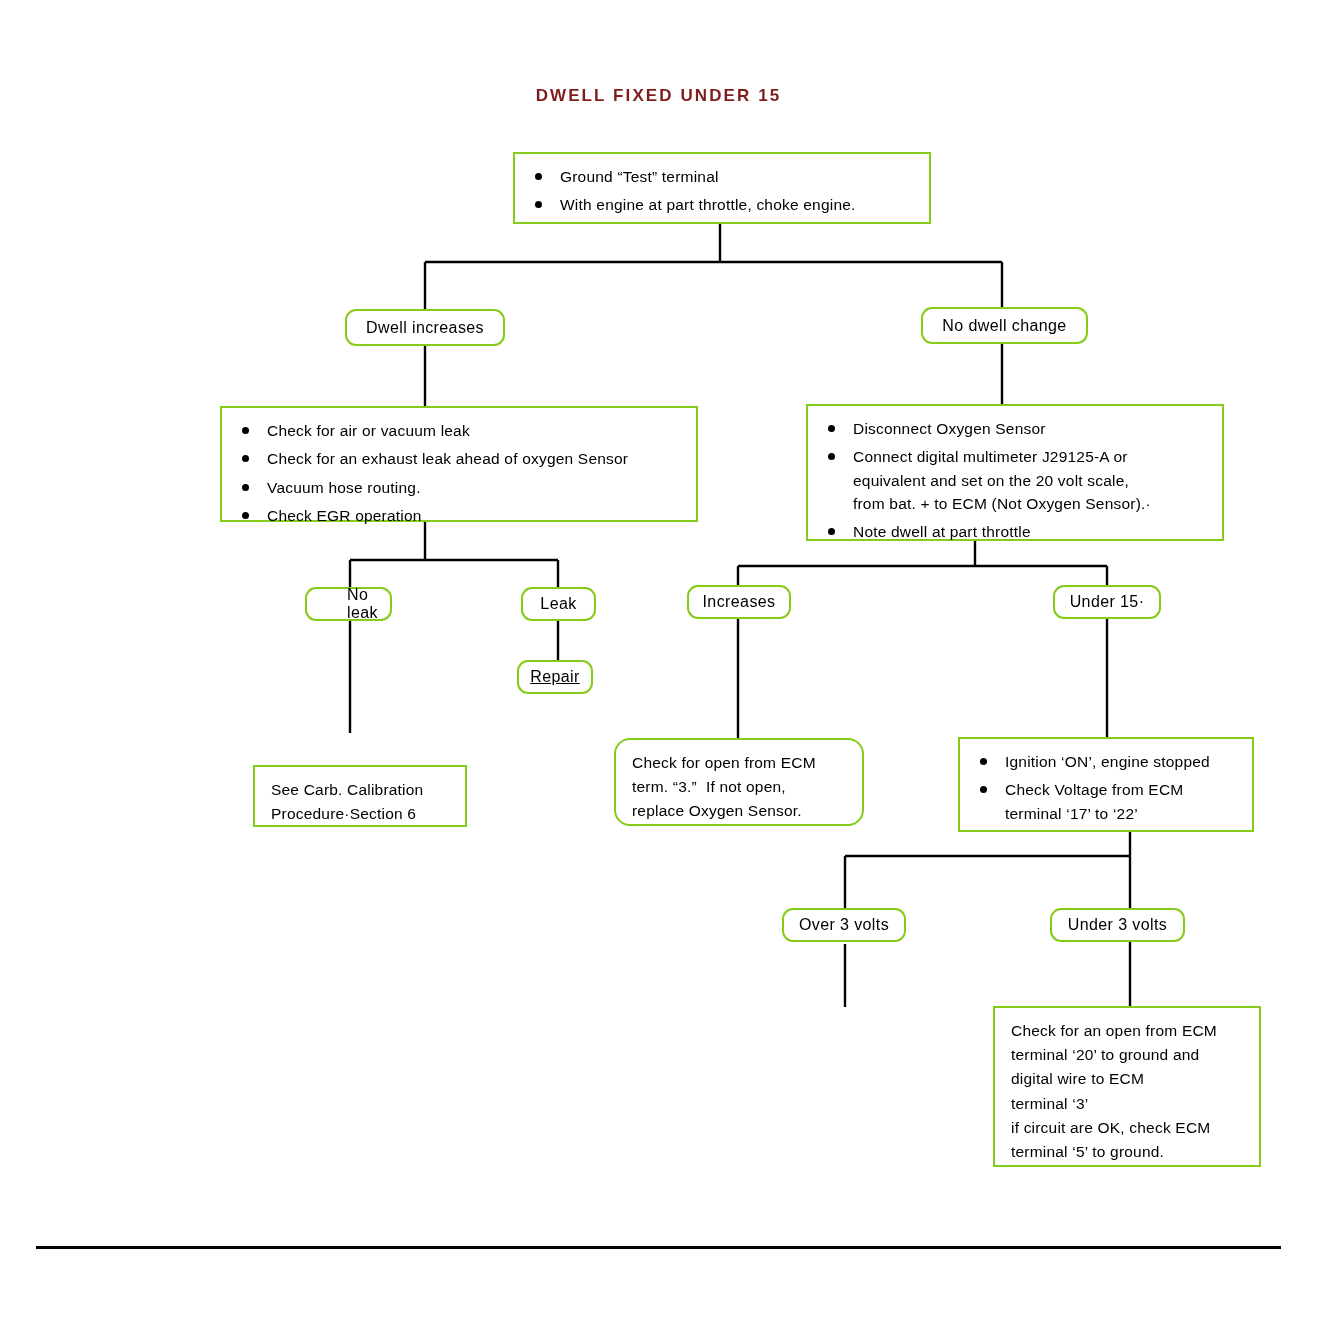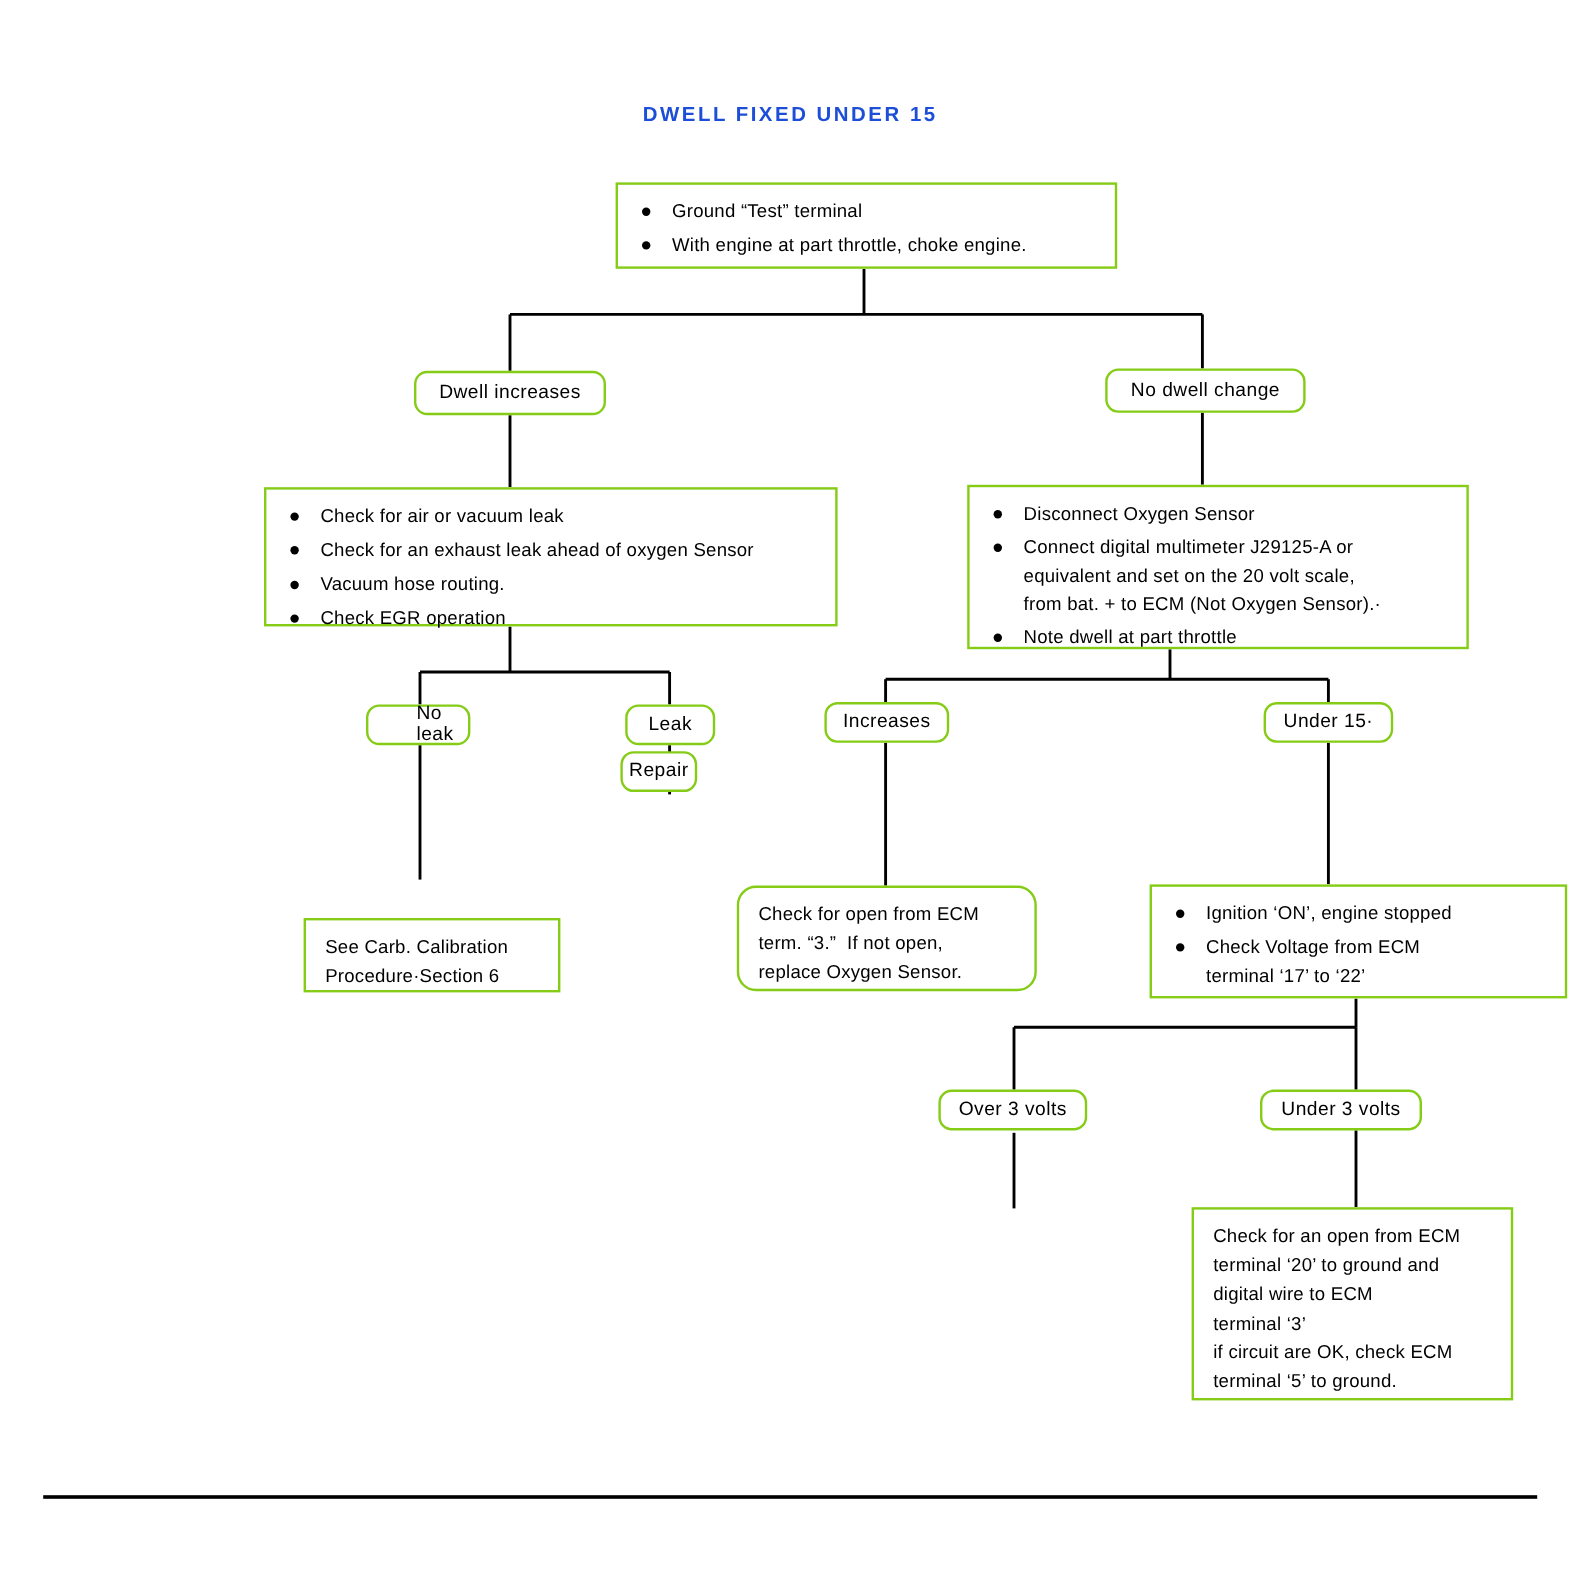--- a/index.html
+++ b/index.html
@@ -29,21 +29,21 @@
   }
   .chart-title {
     position: absolute;
     left: 0;
     top: 86px;
     width: 1317px;
     text-align: center;
     font-size: 17px;
     font-weight: 600;
     letter-spacing: 2.1px;
-    color: #1d4ed8;
+    color: #7f1d1d;
   }
   .node {
     position: absolute;
     box-sizing: border-box;
     border: 2px solid #84cc16;
     background: #ffffff;
     color: #000000;
     z-index: 3;
   }
   .node.label {
@@ -176,34 +176,34 @@
   </div>
 
   <div class="node label" style="left:305px; top:587px; width:87px; height:34px;padding-left:40px;">No leak</div>
 
   <div class="node label" style="left:521px; top:587px; width:75px; height:34px;">Leak</div>
 
   <div class="node label" style="left:687px; top:585px; width:104px; height:34px;">Increases</div>
 
   <div class="node label" style="left:1053px; top:585px; width:108px; height:34px;">Under 15·</div>
 
-  <div class="node label" style="left:517px; top:626px; width:64px; height:34px;">Repair</div>
+  <div class="node label" style="left:517px; top:660px; width:76px; height:34px;text-decoration:underline;">Repair</div>
 
   <div class="node para" style="left:253px; top:733px; width:214px; height:62px;margin-top:32px;">
     <span class="line-row">See Carb. Calibration</span>
     <span class="line-row">Procedure·Section 6</span>
   </div>
 
   <div class="node para" style="left:614px; top:738px; width:250px; height:88px;border-radius:16px;">
     <span class="line-row">Check for open from ECM</span>
     <span class="line-row">term. “3.”  If not open,</span>
     <span class="line-row">replace Oxygen Sensor.</span>
   </div>
 
-  <div class="node para" style="left:958px; top:737px; width:348px; height:95px;">
+  <div class="node para" style="left:958px; top:737px; width:296px; height:95px;">
     <ul class="bullets">
       <li>Ignition ‘ON’, engine stopped</li>
       <li class="line-row">Check Voltage from ECM
 terminal ‘17’ to ‘22’</li>
     </ul>
   </div>
 
   <div class="node label" style="left:782px; top:908px; width:124px; height:34px;">Over 3 volts</div>
 
   <div class="node label" style="left:1050px; top:908px; width:135px; height:34px;">Under 3 volts</div>

